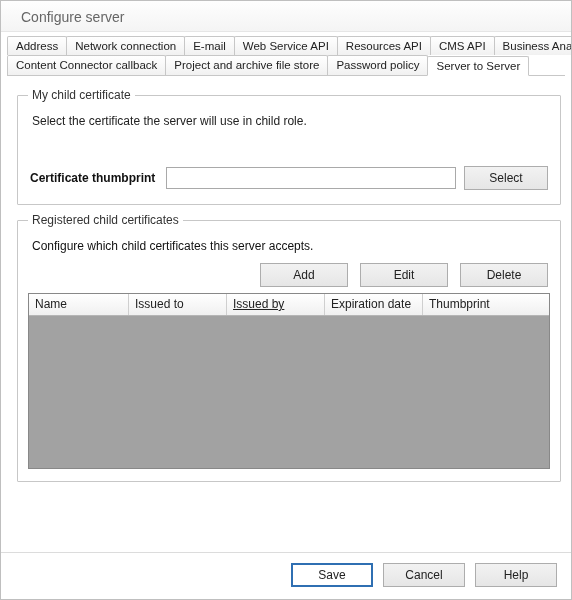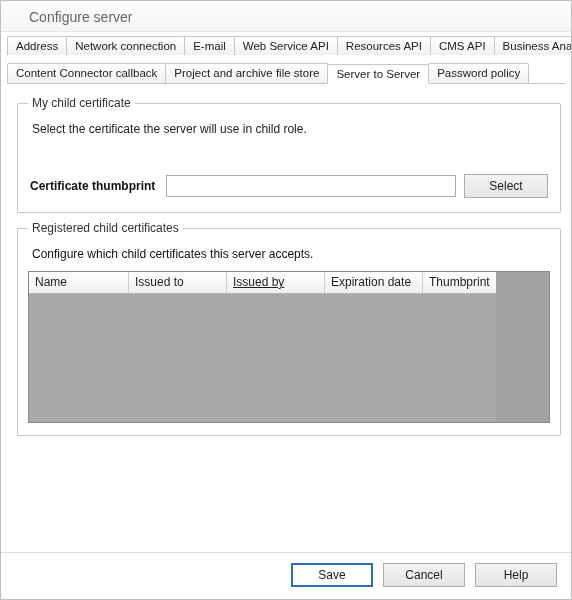--- a/index.html
+++ b/index.html
@@ -11,21 +11,21 @@
     background: #fff;
   }
   .window {
     width: 572px; height: 600px;
     border: 1px solid #bfbfbf;
     background: #fff;
     position: relative;
     overflow: hidden;
   }
   .titlebar {
-    padding: 8px 10px 6px 28px;
+    padding: 8px 10px 6px 20px;
     color: #666;
     font-size: 14px;
     background: linear-gradient(#fefefe, #f4f4f4);
     border-bottom: 1px solid #e6e6e6;
   }
   .tabstrip {
     padding: 4px 6px 0 6px;
     background: #fff;
   }
   .tabs-row {
@@ -46,21 +46,21 @@
     cursor: default;
     position: relative;
   }
   .tab.active {
     background: #fff;
     font-weight: 400;
     z-index: 2;
     top: 1px;
     border-bottom: 1px solid #fff;
   }
-  .tabs-second { margin-top: 8px; }
+  .tabs-second { margin-top: 0px; }
   .tab-gutter {
     border-top: 1px solid #c7c7c7;
     margin: 0 6px;
   }
   .content {
     padding: 8px 10px 0 16px;
   }
   fieldset.group {
     border: 1px solid #c7c7c7;
     border-radius: 1px;
@@ -112,24 +112,24 @@
   .reg-desc { margin: 2px 0 10px 4px; }
   .btnrow {
     display: flex;
     justify-content: flex-end;
     gap: 12px;
     margin: 6px 2px 6px 0;
   }
   .btnrow .btn { min-width: 88px; }
   .grid {
     border: 1px solid #888;
-    height: 152px;
+    height: 176px;
     background: #a9a9a9;
     display: flex;
-    flex-direction: row;
+    flex-direction: column;
   }
   .grid-head {
     display: flex;
     background: linear-gradient(#ffffff, #f0f0f0);
     border-bottom: 1px solid #b5b5b5;
     height: 22px;
   }
   .grid-head .col {
     border-right: 1px solid #cfcfcf;
     padding: 3px 6px;
@@ -175,42 +175,47 @@
       <span class="tab">Network connection</span>
       <span class="tab">E-mail</span>
       <span class="tab">Web Service API</span>
       <span class="tab">Resources API</span>
       <span class="tab">CMS API</span>
       <span class="tab">Business Analytics API</span>
     </div>
     <div class="tabs-row tabs-second">
       <span class="tab">Content Connector callback</span>
       <span class="tab">Project and archive file store</span>
+      <span class="tab">Password policy</span>
       <span class="tab active">Server to Server</span>
-      <span class="tab">Password policy</span>
     </div>
   </div>
   <div class="tab-gutter"></div>
 
   <div class="content">
 
     <fieldset class="group">
       <legend>My child certificate</legend>
       <div class="desc">Select the certificate the server will use in child role.</div>
       <div class="row-thumbprint">
         <label>Certificate thumbprint</label>
         <input type="text" value="" style="">
         <button class="btn">Select</button>
       </div>
     </fieldset>
 
     <fieldset class="group">
       <legend>Registered child certificates</legend>
       <div class="reg-desc">Configure which child certificates this server accepts.</div>
 
+      <div class="btnrow">
+        <button class="btn">Add</button>
+        <button class="btn">Edit</button>
+        <button class="btn">Delete</button>
+      </div>
 
       <div class="grid">
         <div class="grid-head">
           <div class="col col-name">Name</div>
           <div class="col col-issuedto">Issued to</div>
           <div class="col col-issuedby">Issued by</div>
           <div class="col col-expdate">Expiration date</div>
           <div class="col col-thumb">Thumbprint</div>
         </div>
         <div class="grid-body"></div>

